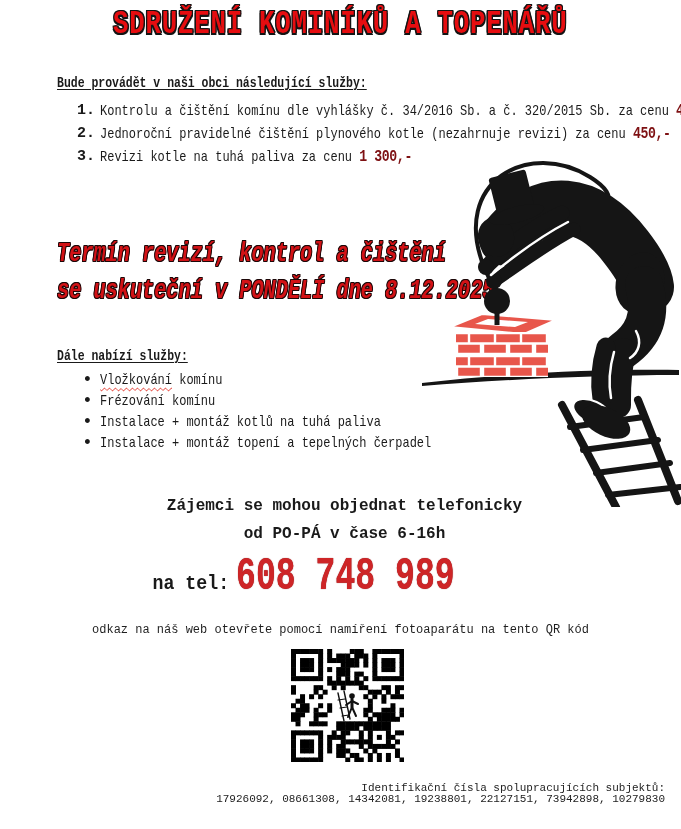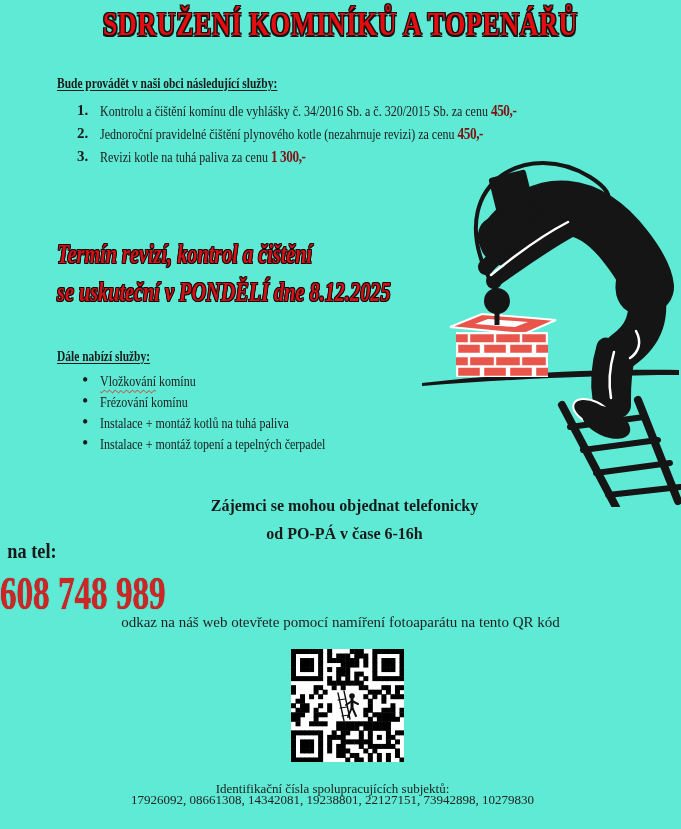--- a/index.html
+++ b/index.html
@@ -1,19 +1,19 @@
 <!DOCTYPE html>
 <html lang="cs"><head>
 <meta charset="utf-8">
 <style>
   html,body{margin:0;padding:0;background:#888;}
   .page{
     position:relative;width:681px;height:829px;margin:0 auto;
-    background:#5eead4;overflow:hidden;
-    font-family:Liberation Serif, serif;
+    background:#ffffff;overflow:hidden;
+    font-family:Liberation Mono, monospace;
     color:#1a1a1a;
   }
   
   .title-wrap{position:absolute;top:6px;left:0;right:0;text-align:center;white-space:nowrap;}
   .title{
     display:inline-block;transform:scaleX(.78);transform-origin:center;
     font-size:33px;font-weight:800;letter-spacing:1px;
     color:#e60d10;
     text-shadow:-1.5px -1.5px 0 #141414,1.5px -1.5px 0 #141414,-1.5px 1.5px 0 #141414,
                  1.5px 1.5px 0 #141414,0 -1.5px 0 #141414,0 1.5px 0 #141414,
@@ -45,33 +45,33 @@
   }
   
   .services{position:absolute;left:57px;top:347px;width:420px;}
   .services ul{list-style:none;margin:5px 0 0 0;padding:0;}
   .services li{position:relative;height:21px;line-height:21px;padding-left:43px;white-space:nowrap;}
   .services li::before{content:"•";position:absolute;left:25px;top:0;font-size:18px;}
   .squiggle{text-decoration:underline wavy #e02b20;text-decoration-thickness:1px;text-underline-offset:3px;}
   
   .contact{position:absolute;left:0;right:0;top:492px;text-align:center;}
   .contact-line{font-size:16px;font-weight:700;line-height:28px;padding-left:8px;}
-  .phone-row{margin-top:6px;display:flex;justify-content:center;align-items:baseline;gap:7px;height:48px;flex-direction:column;}
+  .phone-row{margin-top:6px;display:flex;justify-content:center;align-items:baseline;gap:7px;height:48px;}
   .tel-prefix{display:inline-block;transform:scaleX(.87);transform-origin:right center;
               font-size:21px;font-weight:700;}
   .tel-number{display:inline-block;transform:scaleX(.72);transform-origin:left center;
               font-size:46px;font-weight:700;color:#ce2527;line-height:1;
               text-shadow:0 0 1px #7a1012;}
-  .qr-hint{margin-top:12px;font-size:15px;color:#1f1f1f;}
+  .qr-hint{margin-top:21px;font-size:12px;color:#1f1f1f;}
   
   .figure-box{position:absolute;left:420px;top:155px;width:261px;height:352px;}
   .qr-box{position:absolute;left:291px;top:649px;width:113px;height:113px;}
   
-  .footer{position:absolute;left:0;right:16px;top:783px;text-align:center;
-          font-size:13px;line-height:11px;color:#222;}
+  .footer{position:absolute;left:0;right:16px;top:783px;text-align:right;
+          font-size:11px;line-height:11px;color:#222;}
 </style>
 </head>
 <body>
 
 <div class="page">
 
   <div class="title-wrap">
     <span class="title">SDRUŽENÍ KOMINÍKŮ A TOPENÁŘŮ</span>
   </div>
 

